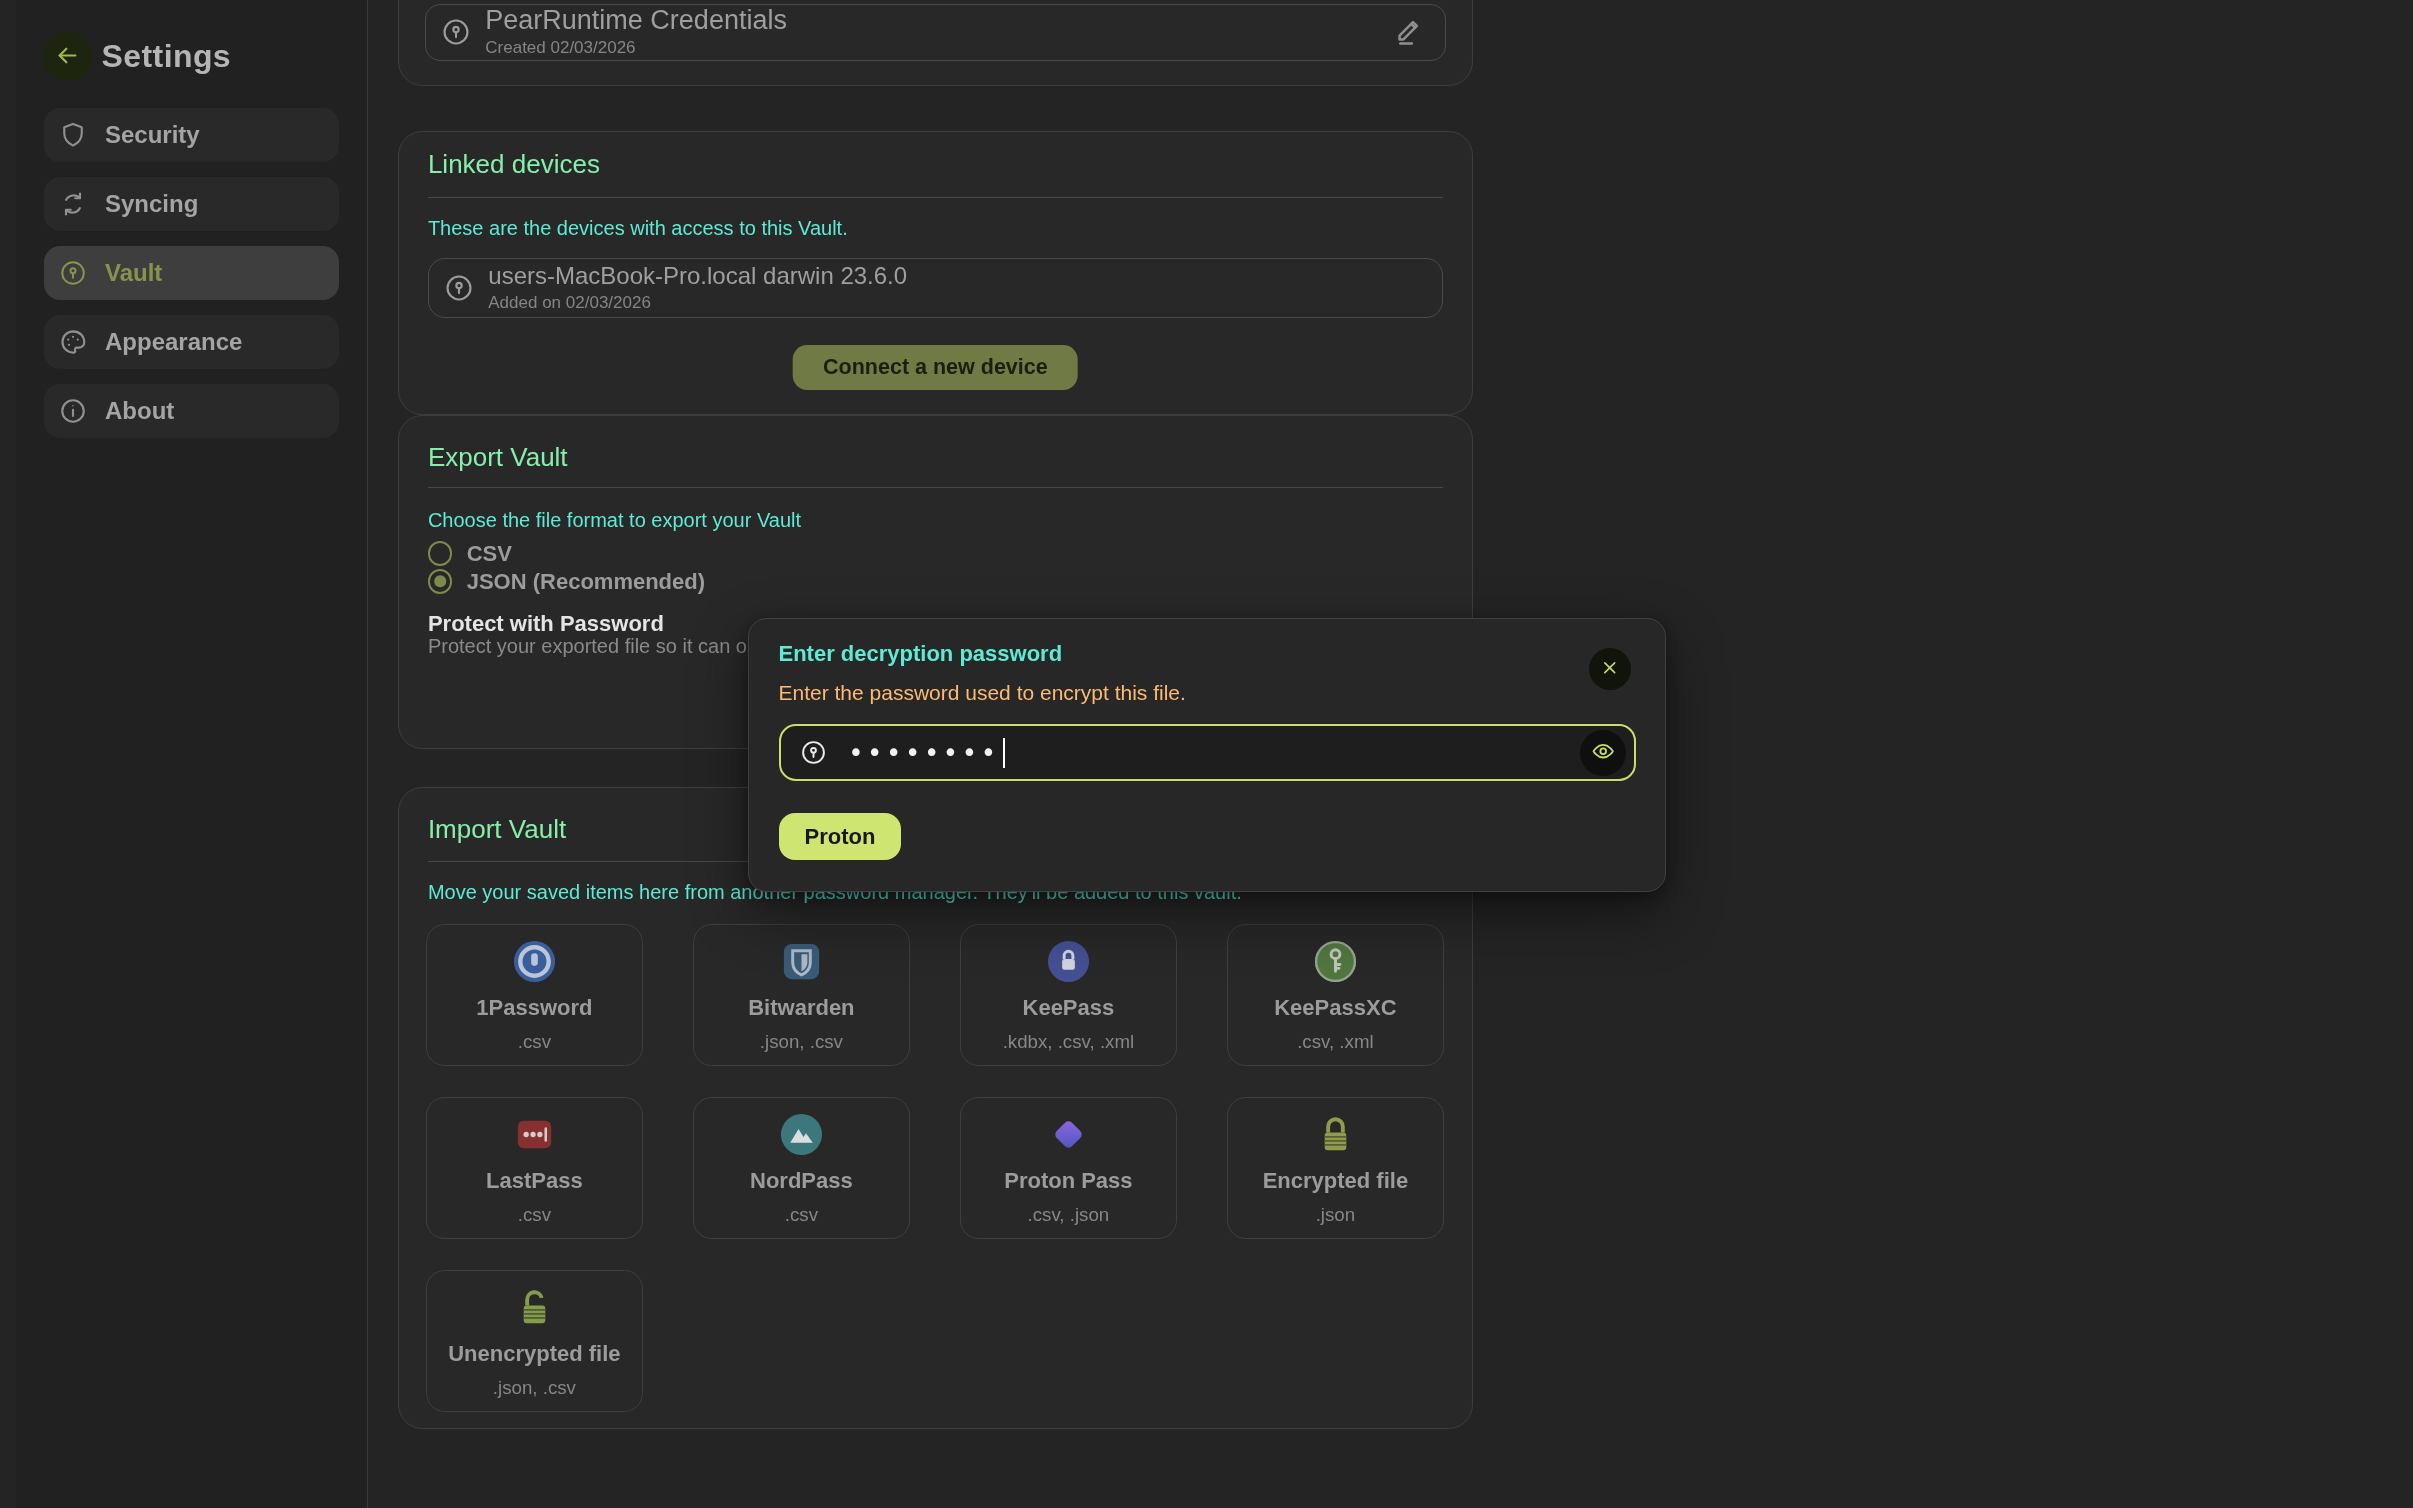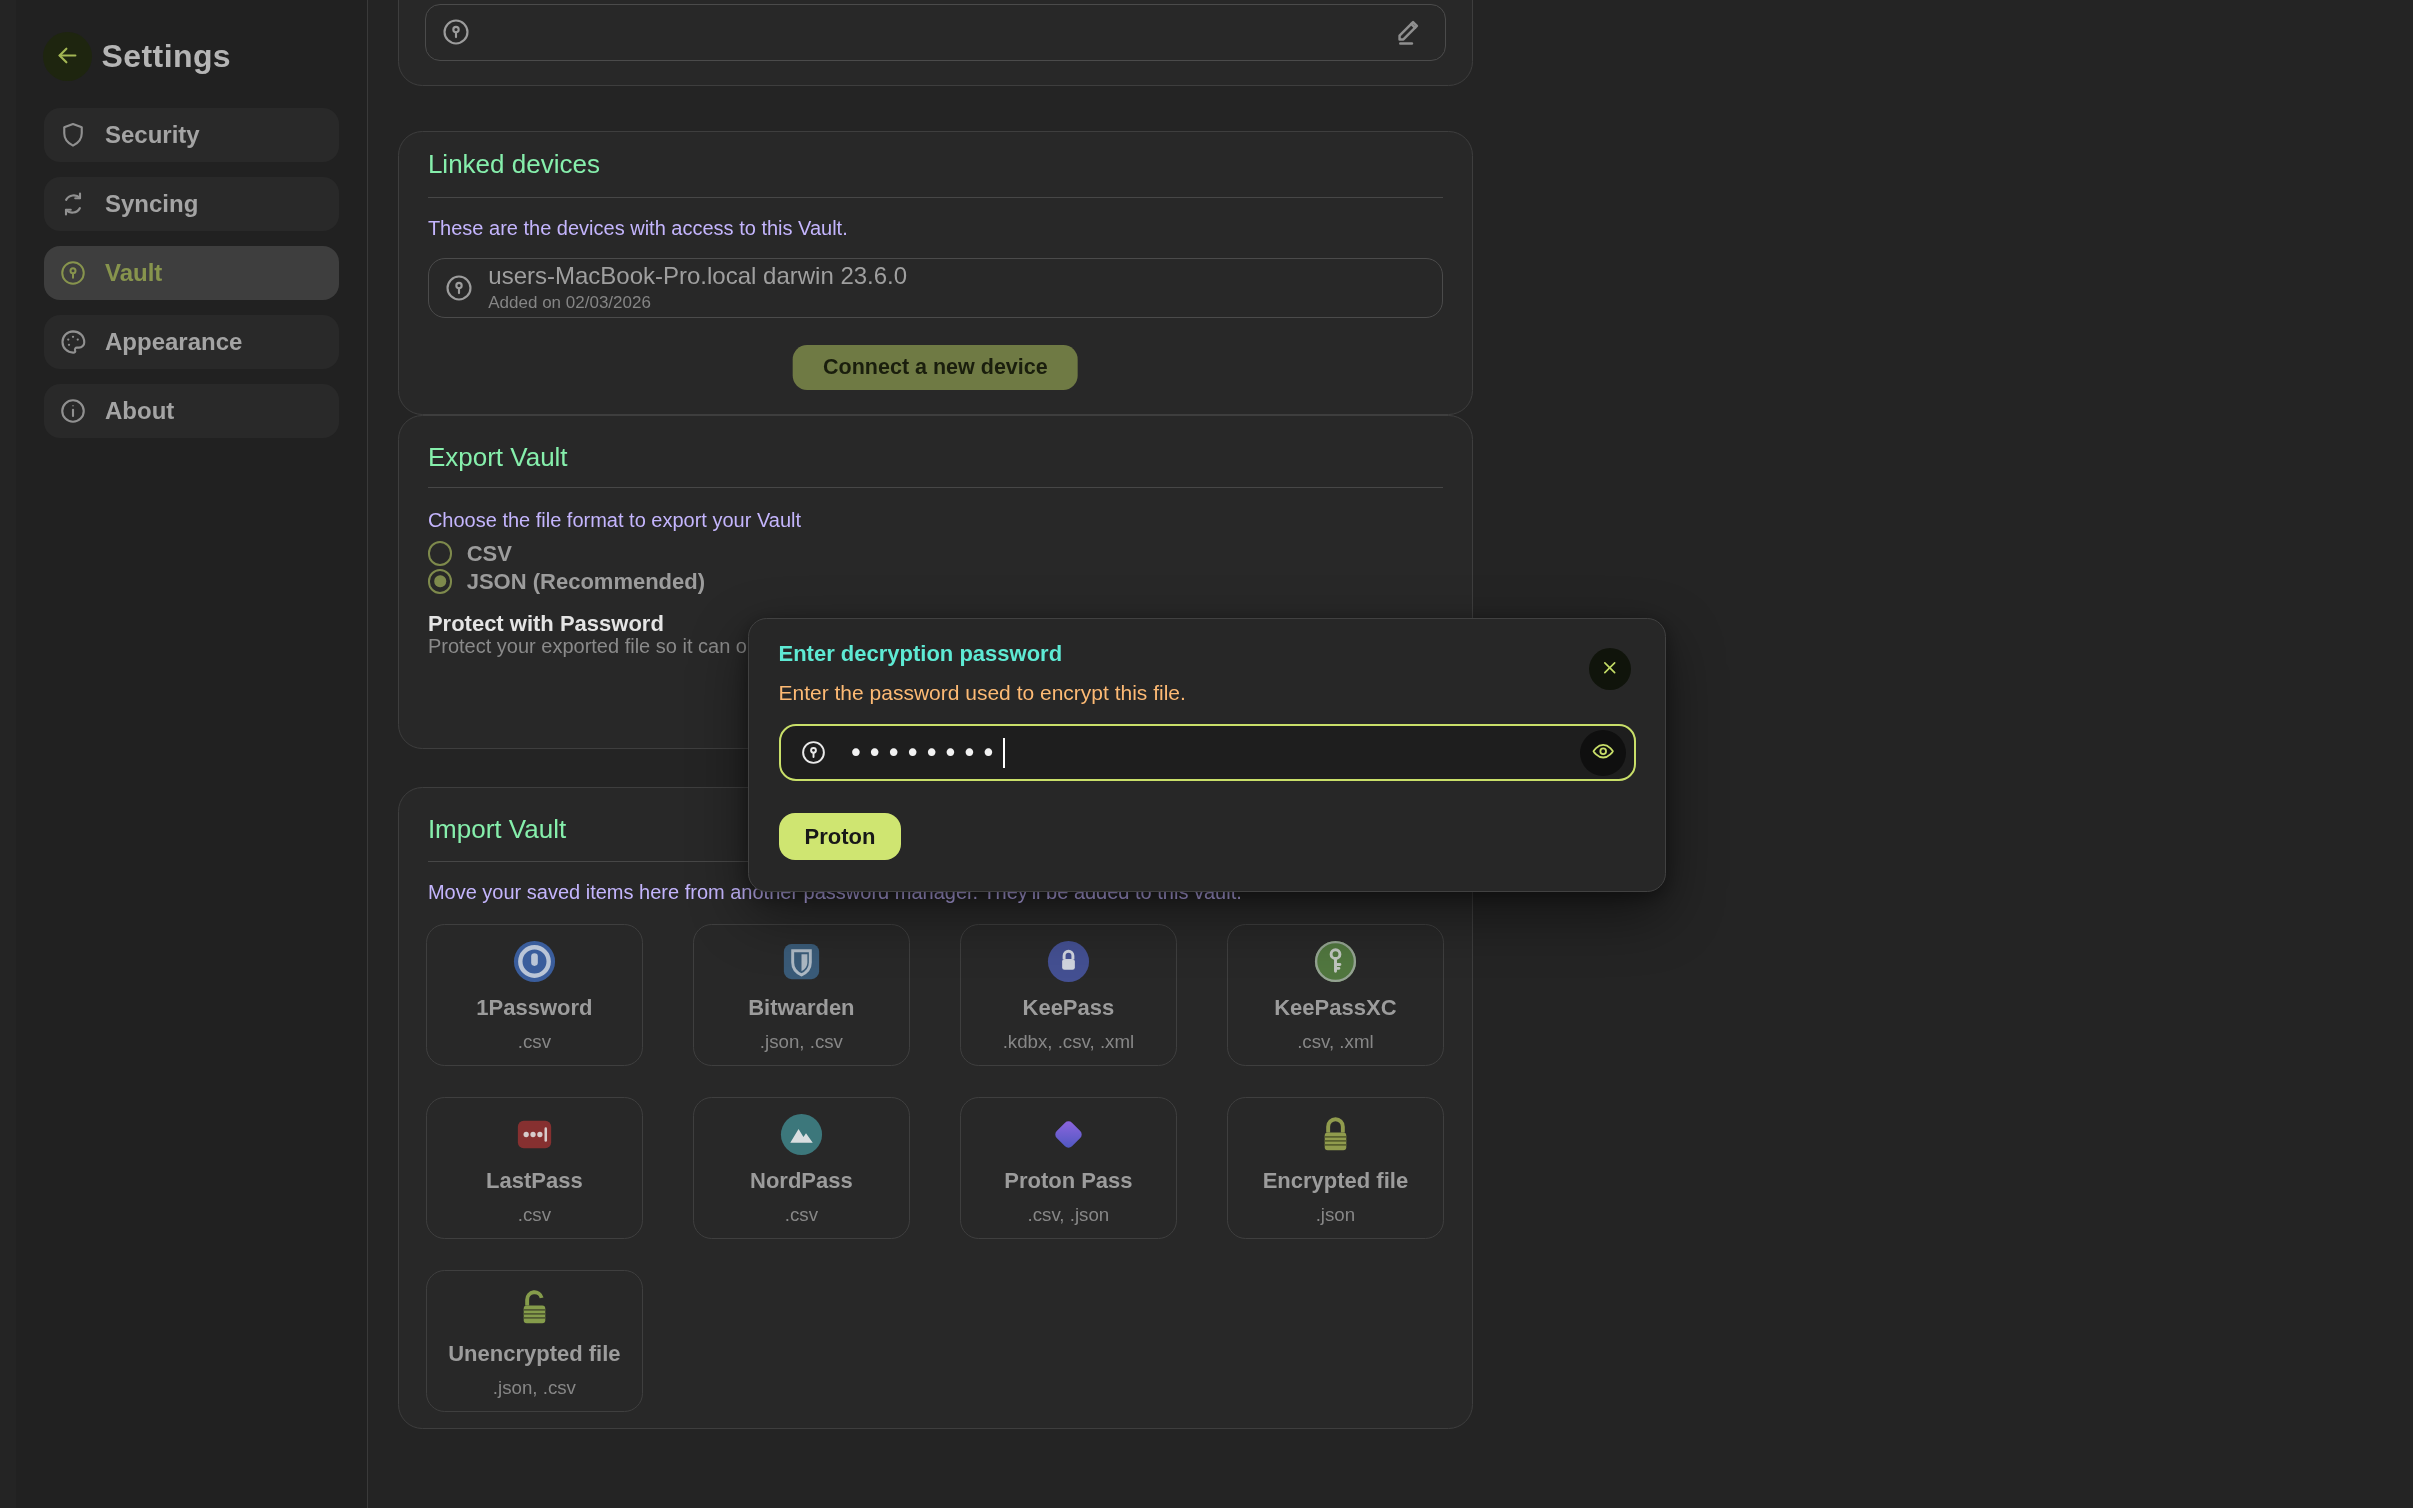--- a/index.html
+++ b/index.html
@@ -38,21 +38,21 @@
     position: relative; width: 100%; background: #282828;
     border: 1.4px solid #3e3e3e; border-radius: 24.4px;
   }
   .card-credential { margin-top: -171px; height: 257px; }
   .card-devices    { margin-top: 45px;  height: 284px; }
   .card-export     {  height: 334px; }
   .card-import     { margin-top: 38px;  height: 642px; }
 
   .section-heading { position: absolute; left: 29px; font-size: 26px; font-weight: 400; color: #86efac; }
   .section-rule { position: absolute; left: 29px; right: 29px; height: 1.4px; background: #474747; }
-  .section-desc { position: absolute; left: 29px; font-size: 20px; color: #c4b5fd; }
+  .section-desc { position: absolute; left: 29px; font-size: 20px; color: #5eead4; }
 
   
   .row-item {
     position: absolute; display: flex; align-items: center; gap: 13px;
     border: 1.4px solid #4b4b4b; border-radius: 15px; padding-left: 14.4px;
   }
   .key-badge { width: 32px; height: 32px; color: #9c9c9c; flex: none; display: flex; align-items: center; justify-content: center; }
   .key-badge svg { width: 32px; height: 32px; }
   .row-title { font-size: 27px; color: #9f9f9f; line-height: 1.1; }
   .row-title.device { font-size: 24px; }
@@ -214,20 +214,24 @@
 
       <section class="card card-credential">
         <div class="row-item credential-item">
           <span class="key-badge">
               <svg viewBox="0 0 24 24" fill="none" stroke="currentColor" stroke-width="1.6" stroke-linecap="round" stroke-linejoin="round">
                 <circle cx="12" cy="12" r="8.6"></circle>
                 <circle cx="12" cy="10.2" r="2"></circle>
                 <path d="M12 12.4v3.4"></path>
               </svg>
             </span>
+          <div>
+            <div class="row-title">PearRuntime Credentials</div>
+            <div class="row-sub">Created 02/03/2026</div>
+          </div>
           <button class="edit-btn">
             <span><svg viewBox="0 0 24 24" fill="none" stroke="currentColor" stroke-width="1.8" stroke-linecap="round" stroke-linejoin="round">
                   <path d="M5.5 15.7 15.3 5.9l2.8 2.8-9.8 9.8H5.5z"></path>
                   <path d="M14 7.2l2.8 2.8"></path>
                   <path d="M6 21.5h8.5"></path>
                 </svg></span>
           </button>
         </div>
       </section>
 

